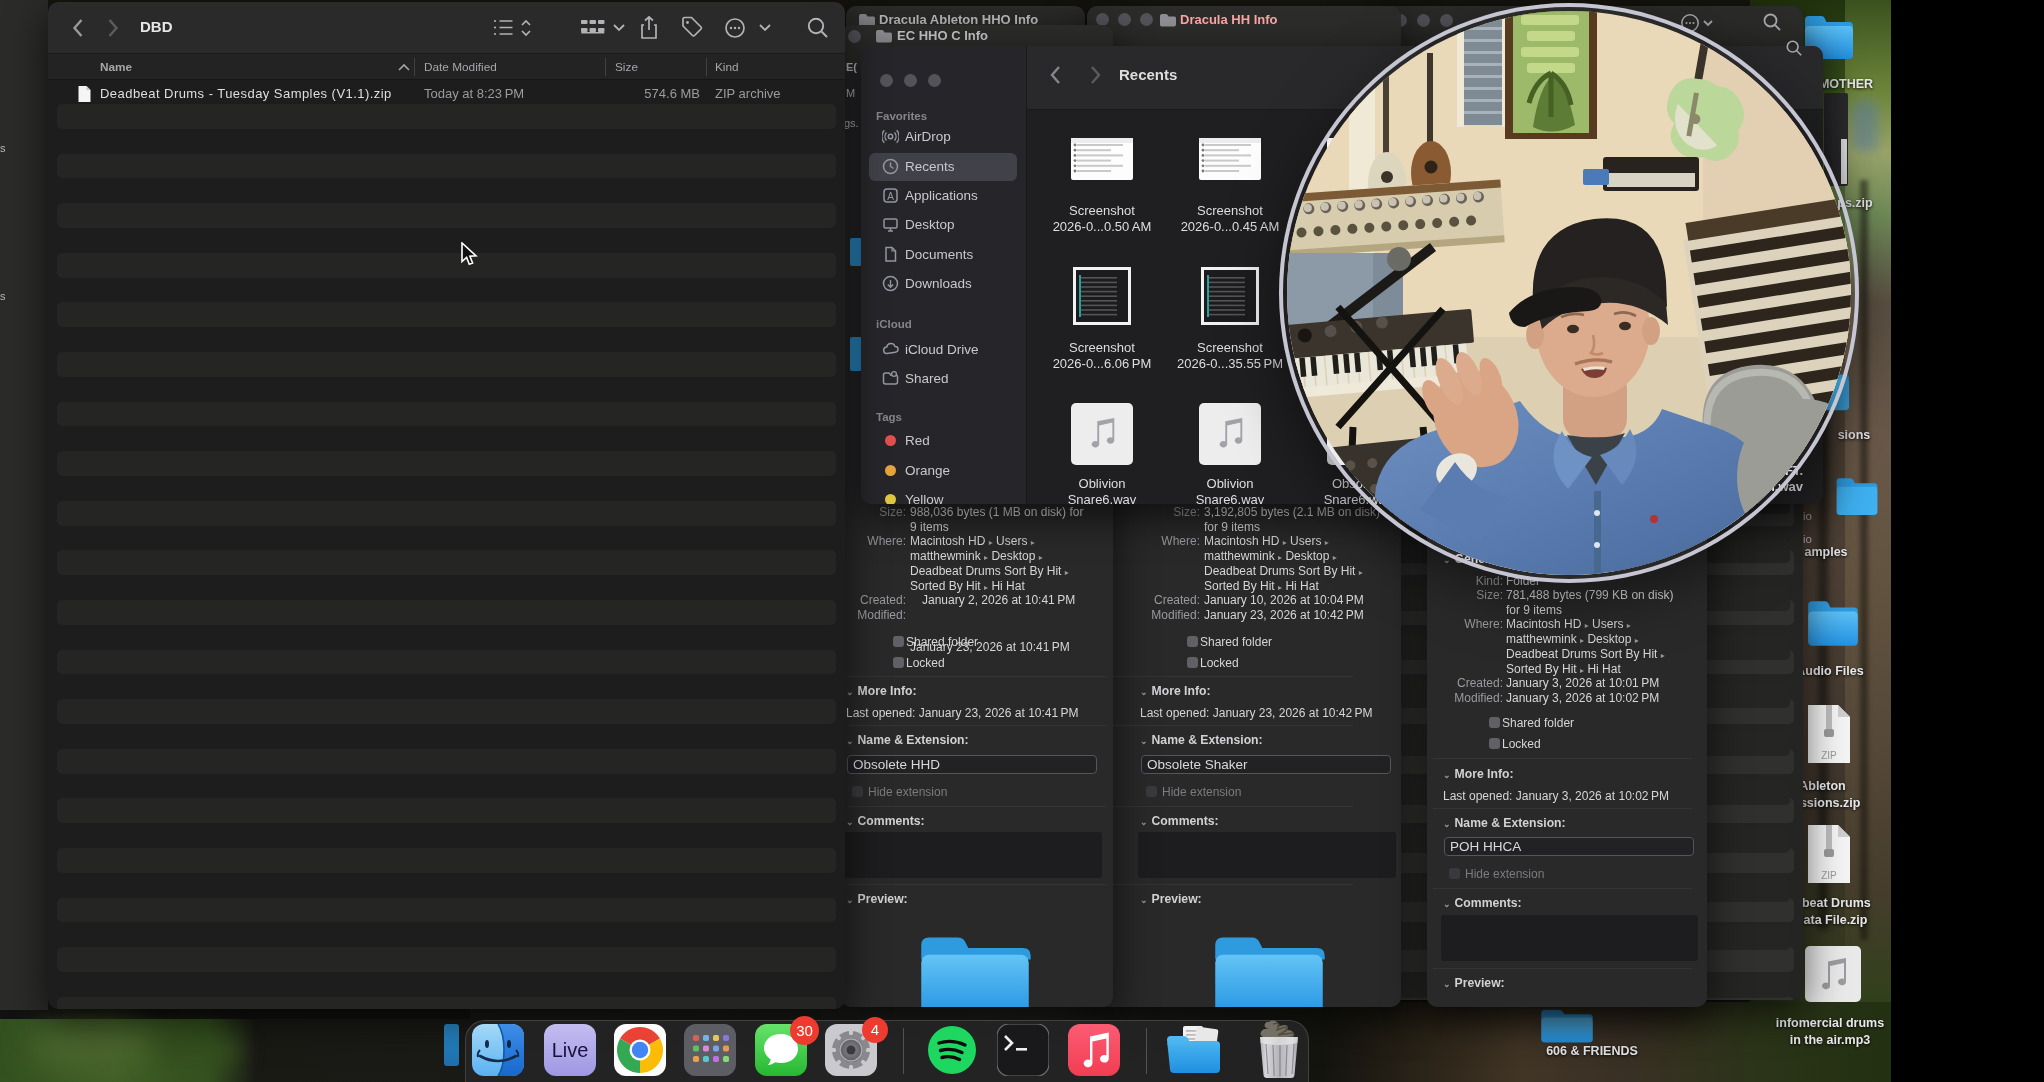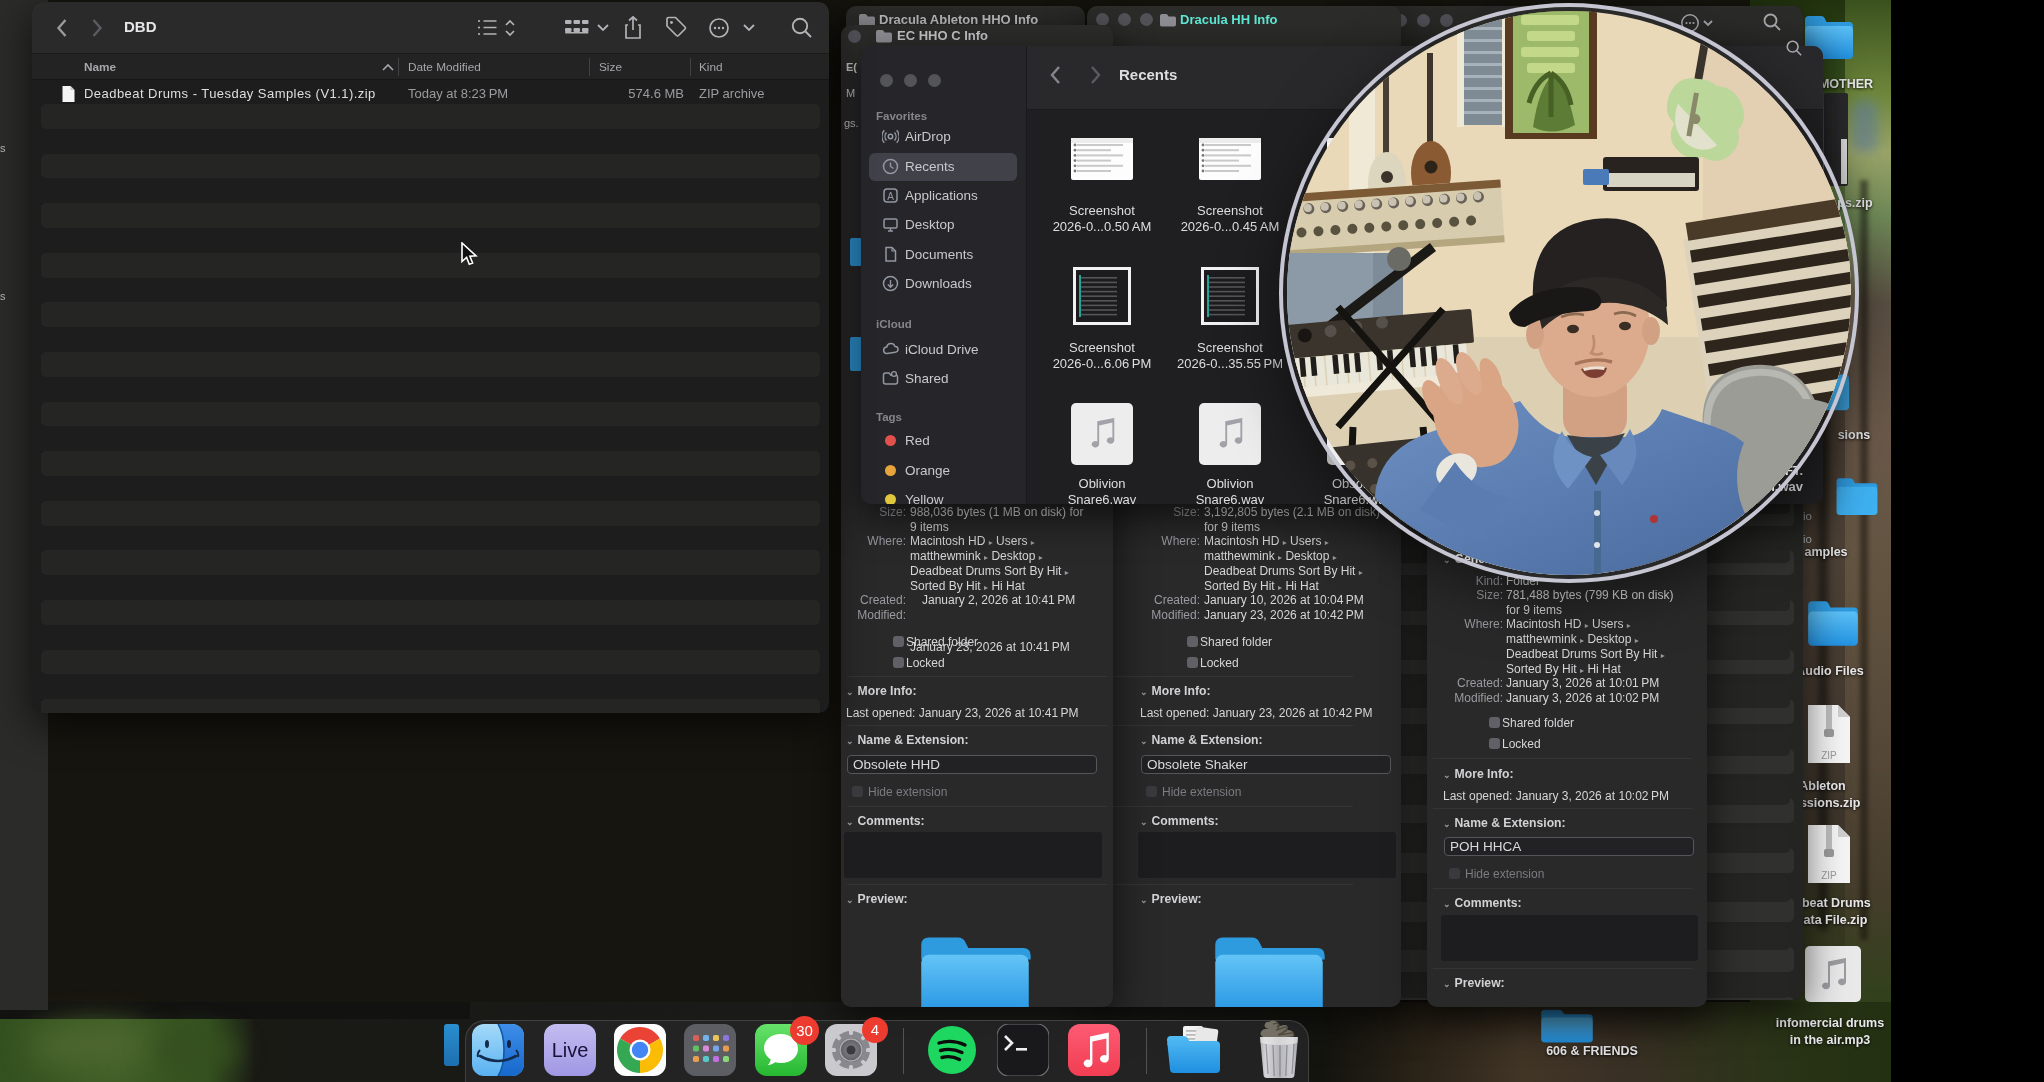--- a/index.html
+++ b/index.html
@@ -195,21 +195,21 @@
     <div class="abs" style="left:33px;top:6px;color:#c6c6c9;font-size:13px;font-weight:bold;white-space:nowrap;">Dracula Ableton HHO Info</div>
   </div>
   <div id="p2" class="win" style="left:1087px;top:6px;width:314px;height:1001px;background:#29292a;">
     <div class="abs" style="left:0;top:0;width:314px;height:42px;background:#2c2c2b;border-radius:10px 10px 0 0;"></div>
     <div class="tl" style="left:9px;top:7px;"></div>
     <div class="tl" style="left:31px;top:7px;"></div>
     <div class="tl" style="left:53px;top:7px;"></div>
     <svg class="abs" style="left:72px;top:7px;" width="17" height="14" viewBox="0 0 17 14">
       <path d="M1 3 q0 -2 2 -2 l4 0 q1.5 0 2 1.5 l0.5 1 l6 0 q1.5 0 1.5 2 l0 6 q0 2 -2 2 l-12.5 0 q-1.5 0 -1.5 -2 z" fill="#8e8e94"></path>
     </svg>
-    <div class="abs" style="left:93px;top:6px;color:#5eead4;font-size:13px;font-weight:bold;white-space:nowrap;">Dracula HH Info</div>
+    <div class="abs" style="left:93px;top:6px;color:#fca5a5;font-size:13px;font-weight:bold;white-space:nowrap;">Dracula HH Info</div>
     <div id="p2body">
     <div class="lab" style="left:0;top:499px;width:113px;">Size:</div>
     <div class="val" style="left:117px;top:499px;">3,192,805 bytes (2.1 MB on disk)</div>
     <div class="val" style="left:117px;top:513.7px;">for 9 items</div>
     <div class="lab" style="left:0;top:528.4px;width:113px;">Where:</div>
     <div class="val" style="left:117px;top:528.4px;">Macintosh HD&nbsp;<span style="font-size:8px;color:#9a9aa0;">▸</span>&nbsp;Users&nbsp;<span style="font-size:8px;color:#9a9aa0;">▸</span>&nbsp;</div>
     <div class="val" style="left:117px;top:543.1px;">matthewmink&nbsp;<span style="font-size:8px;color:#9a9aa0;">▸</span>&nbsp;Desktop&nbsp;<span style="font-size:8px;color:#9a9aa0;">▸</span>&nbsp;</div>
     <div class="val" style="left:117px;top:557.8px;">Deadbeat Drums Sort By Hit&nbsp;<span style="font-size:8px;color:#9a9aa0;">▸</span>&nbsp;</div>
     <div class="val" style="left:117px;top:572.5px;">Sorted By Hit&nbsp;<span style="font-size:8px;color:#9a9aa0;">▸</span>&nbsp;Hi Hat</div>
     <div class="lab" style="left:0;top:587.2px;width:113px;">Created:</div>
@@ -758,21 +758,21 @@
   <path d="M448 572 L572 540 L572 572 Z" fill="#3b332a"></path>
 </g>
 </svg>
   </div>
 
   <div id="leftstrip" class="abs" style="left:0;top:0;width:48px;height:1010px;background:#2b2b2a;">
     <div class="abs" style="left:0;top:142px;color:#b9b9bc;font-size:11px;">s</div>
     <div class="abs" style="left:0;top:290px;color:#b9b9bc;font-size:11px;">s</div>
   </div>
 
-  <div id="dbd" class="win" style="left:32px;top:2px;width:797px;height:711px;background:#1d1d1d;">
+  <div id="dbd" class="win" style="left:48px;top:2px;width:797px;height:1007px;background:#1d1d1d;">
     <div class="abs" style="left:0;top:0;width:797px;height:52px;background:#2a2a2a;border-radius:10px 10px 0 0;border-bottom:1px solid #1a1a1a;"></div>
     <svg class="abs" style="left:22px;top:14px;" width="16" height="24" viewBox="0 0 16 24">
       <path d="M11.5 4 L4.5 12 L11.5 20" fill="none" stroke="#9a9a9e" stroke-width="2.4"></path>
     </svg>
     <svg class="abs" style="left:57px;top:14px;" width="16" height="24" viewBox="0 0 16 24">
       <path d="M4.5 4 L11.5 12 L4.5 20" fill="none" stroke="#5c5c60" stroke-width="2.4"></path>
     </svg>
     <div class="abs" style="left:92px;top:16px;color:#e6e6e8;font-size:15px;font-weight:bold;">DBD</div>
     <svg class="abs" style="left:444px;top:15px;" width="42" height="22" viewBox="0 0 42 22">
       <g stroke="#b2b2b7" stroke-width="1.7" fill="none">

